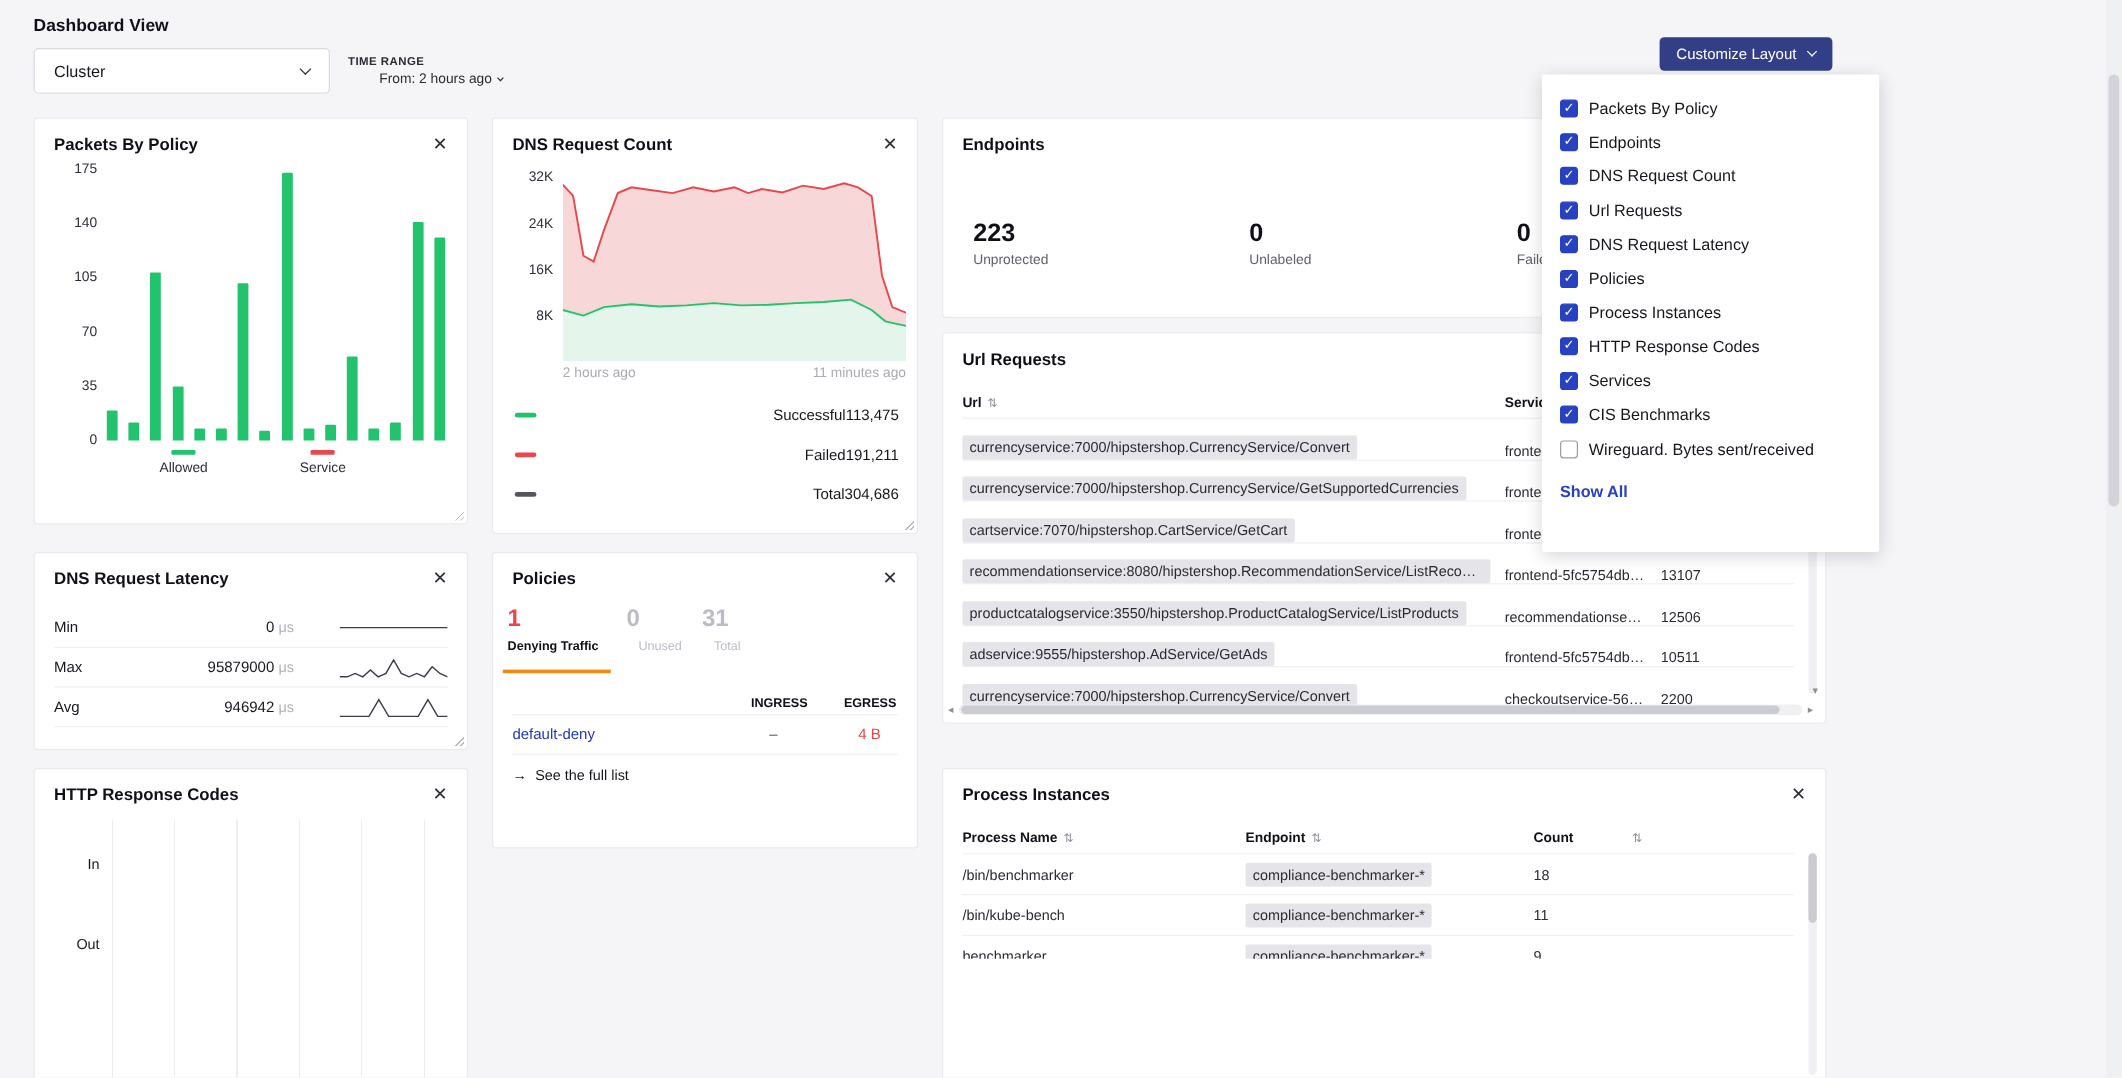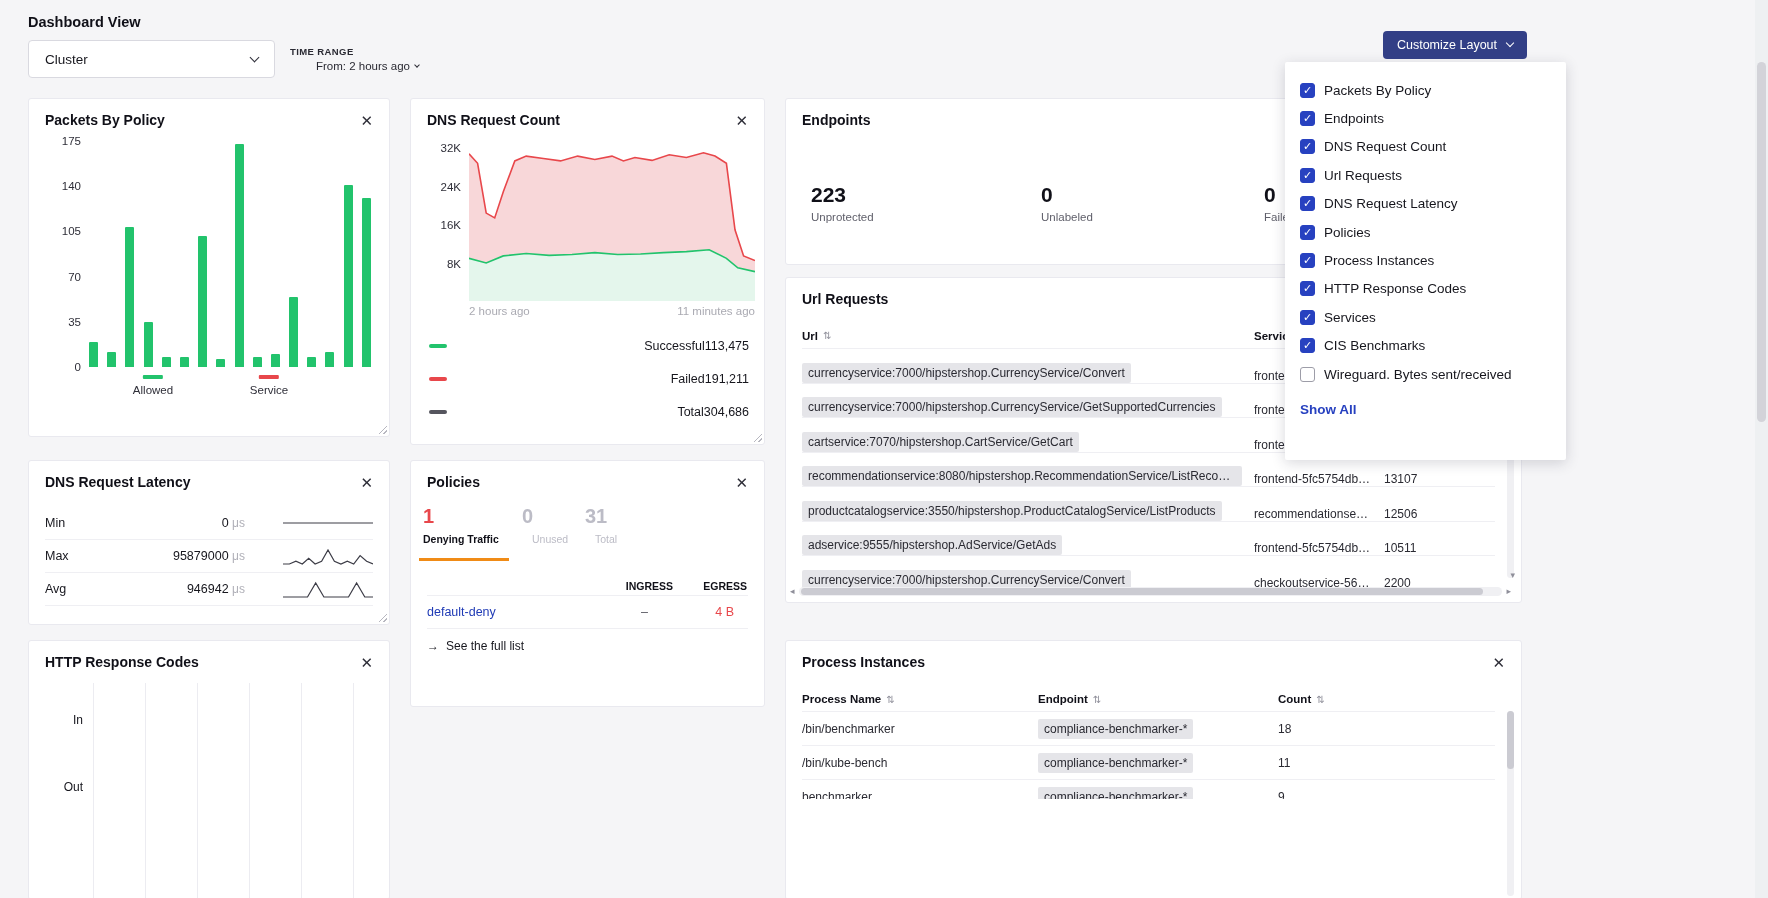--- a/index.html
+++ b/index.html
@@ -110,21 +110,21 @@
 
 .c-httpcodes{left:28px;top:640px;width:362px;height:260px;}
 .h-grid{position:absolute;left:64px;right:12px;top:42px;bottom:-2px;background:repeating-linear-gradient(to right,#ececf1 0,#ececf1 1px,transparent 1px,transparent 52px);}
 .h-rowlabel{position:absolute;width:36px;text-align:right;font-size:12px;color:#16161d;}
 
 
 .c-process{left:785px;top:640px;width:737px;height:260px;}
 .pr-thead{position:absolute;left:16px;top:46px;right:26px;height:24px;display:flex;align-items:center;font-size:11.5px;font-weight:bold;color:#101018;}
 .pr-c1{width:236px;flex:none;display:flex;align-items:center;}
 .pr-c2{width:240px;flex:none;display:flex;align-items:center;}
-.pr-c3{flex:1;display:flex;align-items:center;}
+.pr-c3{flex:1;display:flex;align-items:center;gap:44px;}
 .pr-body{position:absolute;left:16px;top:70px;right:26px;height:88px;overflow:hidden;}
 .pr-row{display:flex;align-items:center;height:34px;border-top:1px solid #efeff3;font-size:12px;color:#2a2a32;}
 .pr-vscroll{position:absolute;right:7px;top:70px;height:185px;width:7px;background:#f0f0f3;border-radius:4px;}
 
 
 .page-scrollbar{position:absolute;right:0;top:0;width:13px;height:898px;background:#eef0f2;z-index:40;}
 .page-scroll-thumb{position:absolute;left:2px;top:62px;width:9px;height:360px;background:#d3d3d9;border-radius:5px;}
 </style>
 </head>
 <body>

